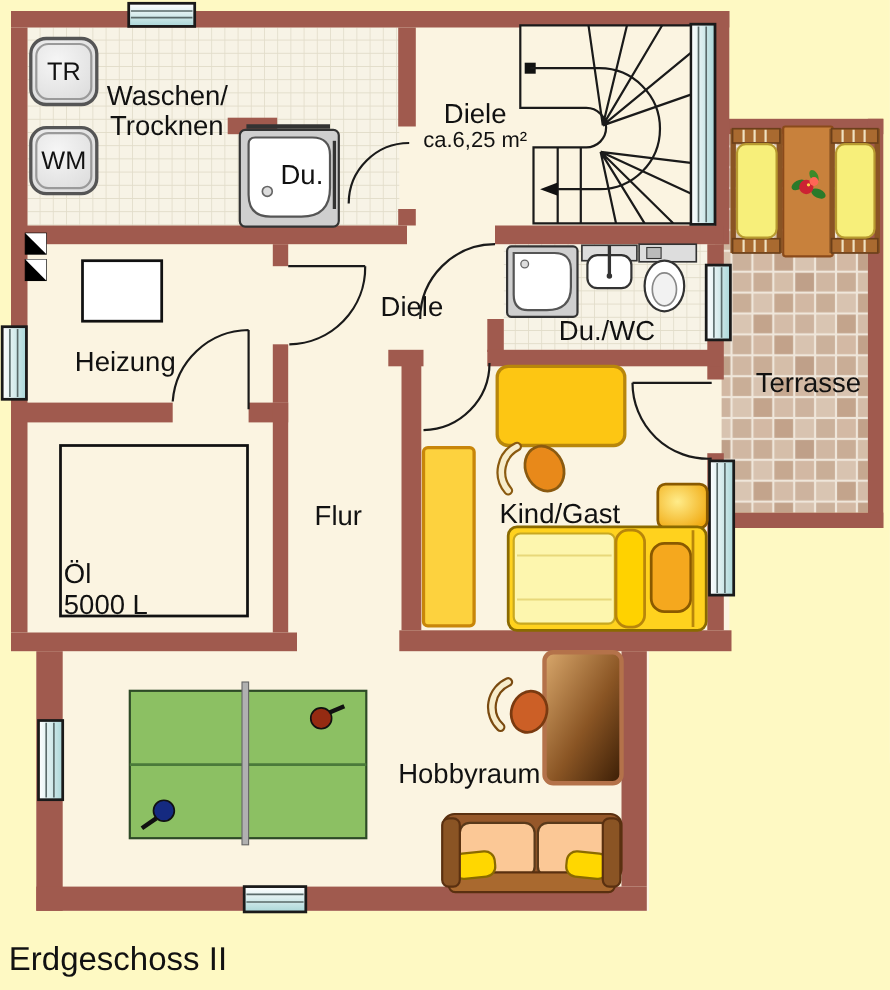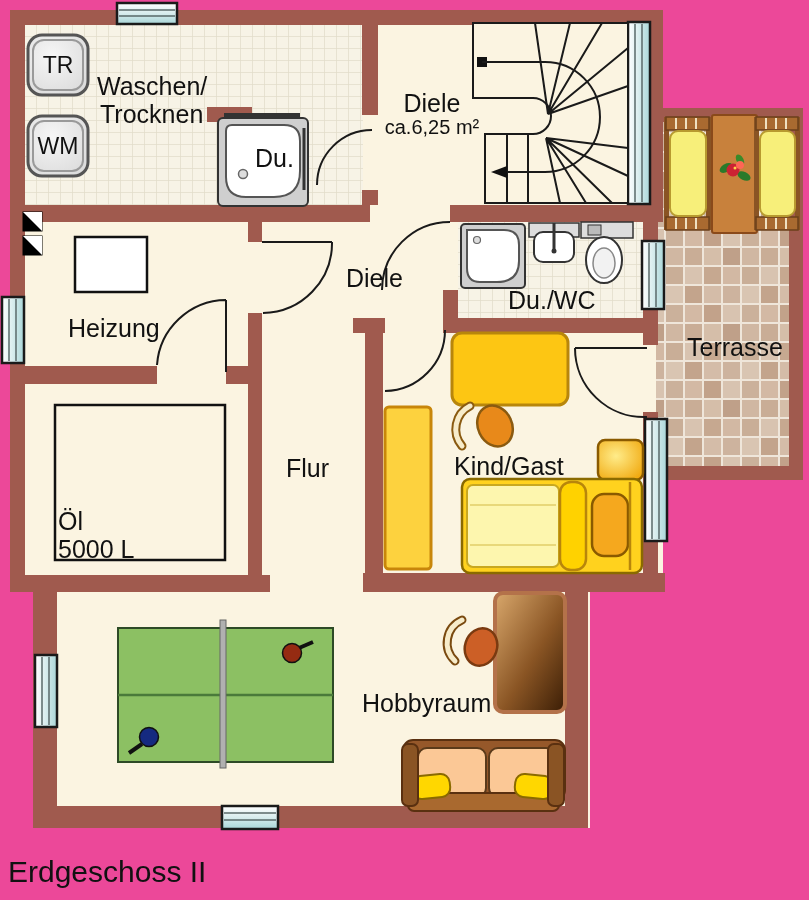--- a/index.html
+++ b/index.html
@@ -1,16 +1,16 @@
 <!DOCTYPE html>
 <html><head>
 <meta charset="utf-8">
 <style>
   html,body{margin:0;padding:0;background:#ffffff;}
-  .page{width:809px;height:900px;position:relative;background:#ec4899;font-family:"Liberation Sans",sans-serif;}
+  .page{width:809px;height:900px;position:relative;background:#fef9c3;font-family:"Liberation Sans",sans-serif;}
   svg{display:block;}
   text{font-family:"Liberation Sans",sans-serif;fill:#111;}
   .room-label{font-size:25px;}
   .small-label{font-size:20px;}
   .appl-label{font-size:23px;}
   .title-label{font-size:30px;}
 </style>
 </head>
 <body>
 

